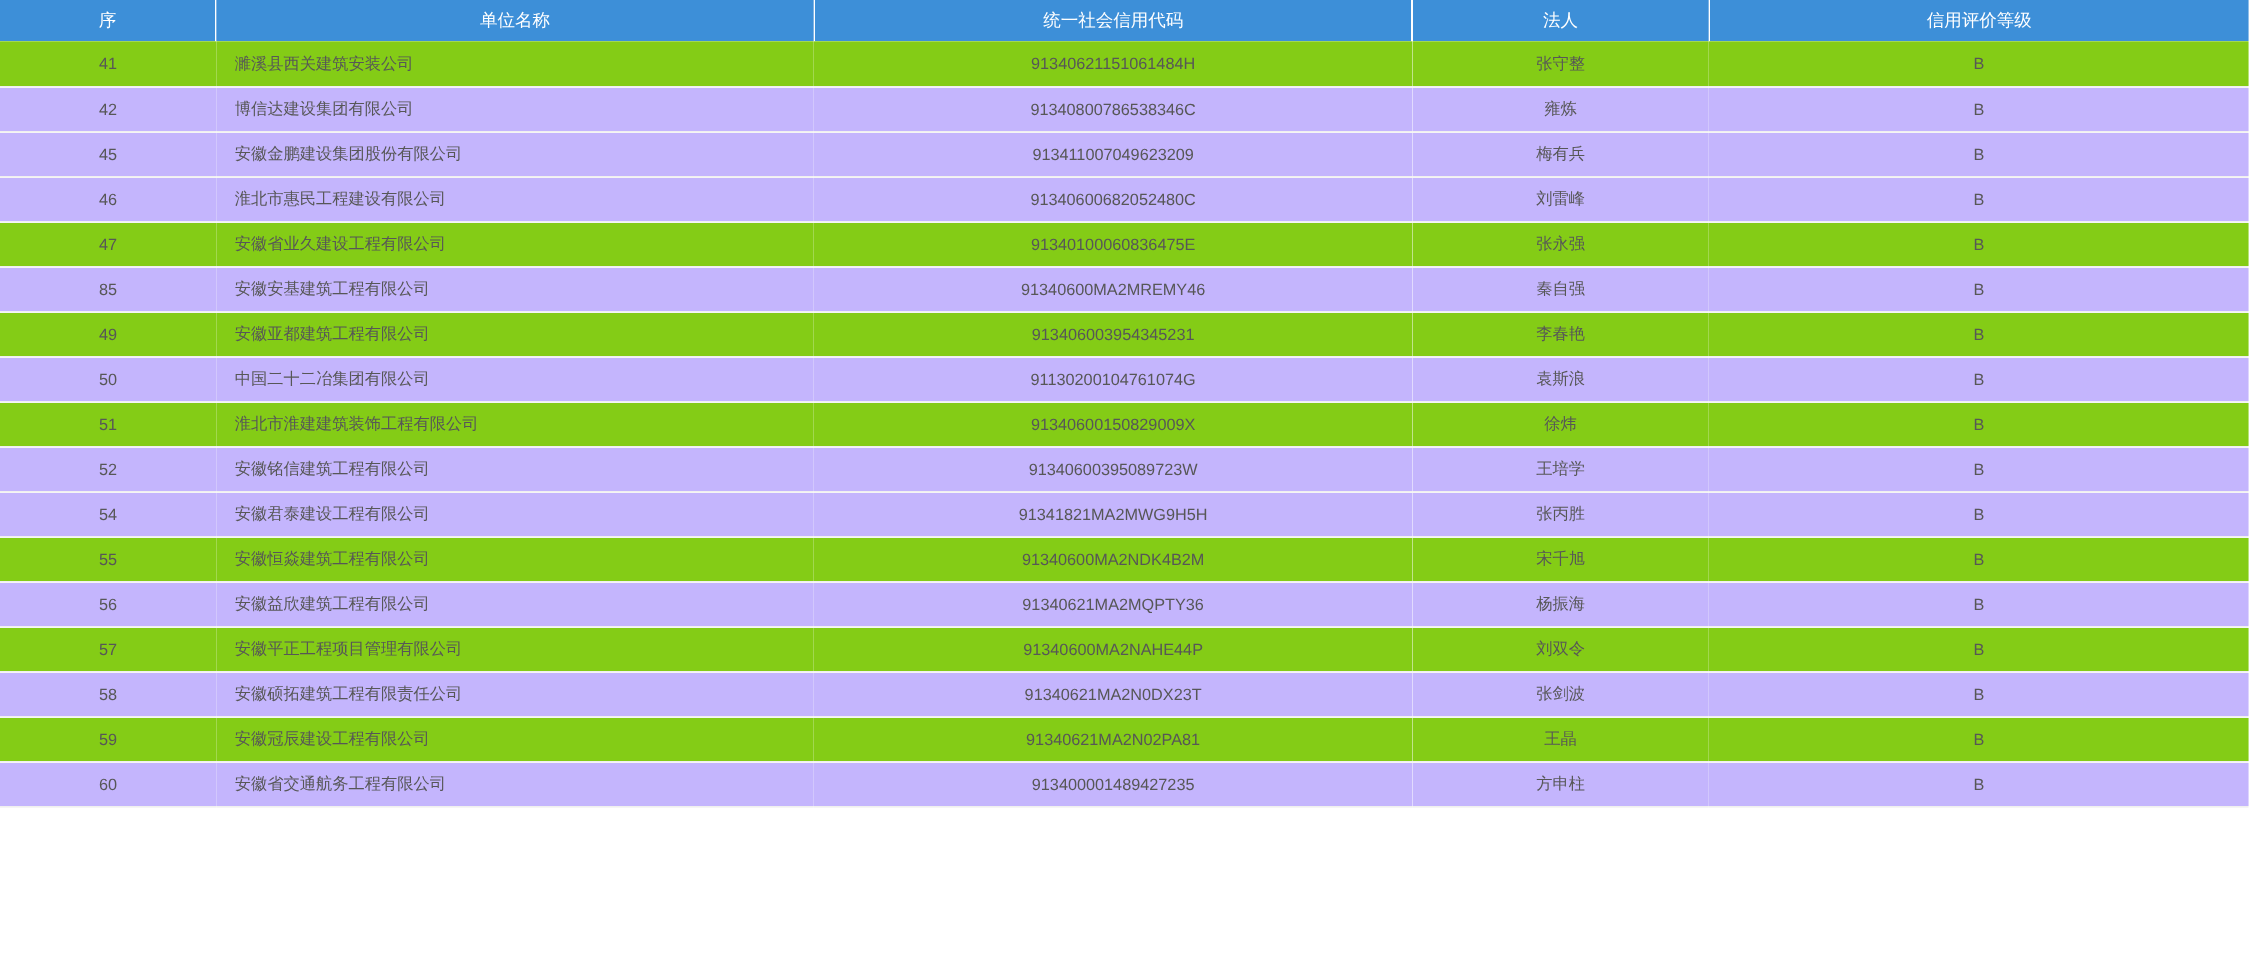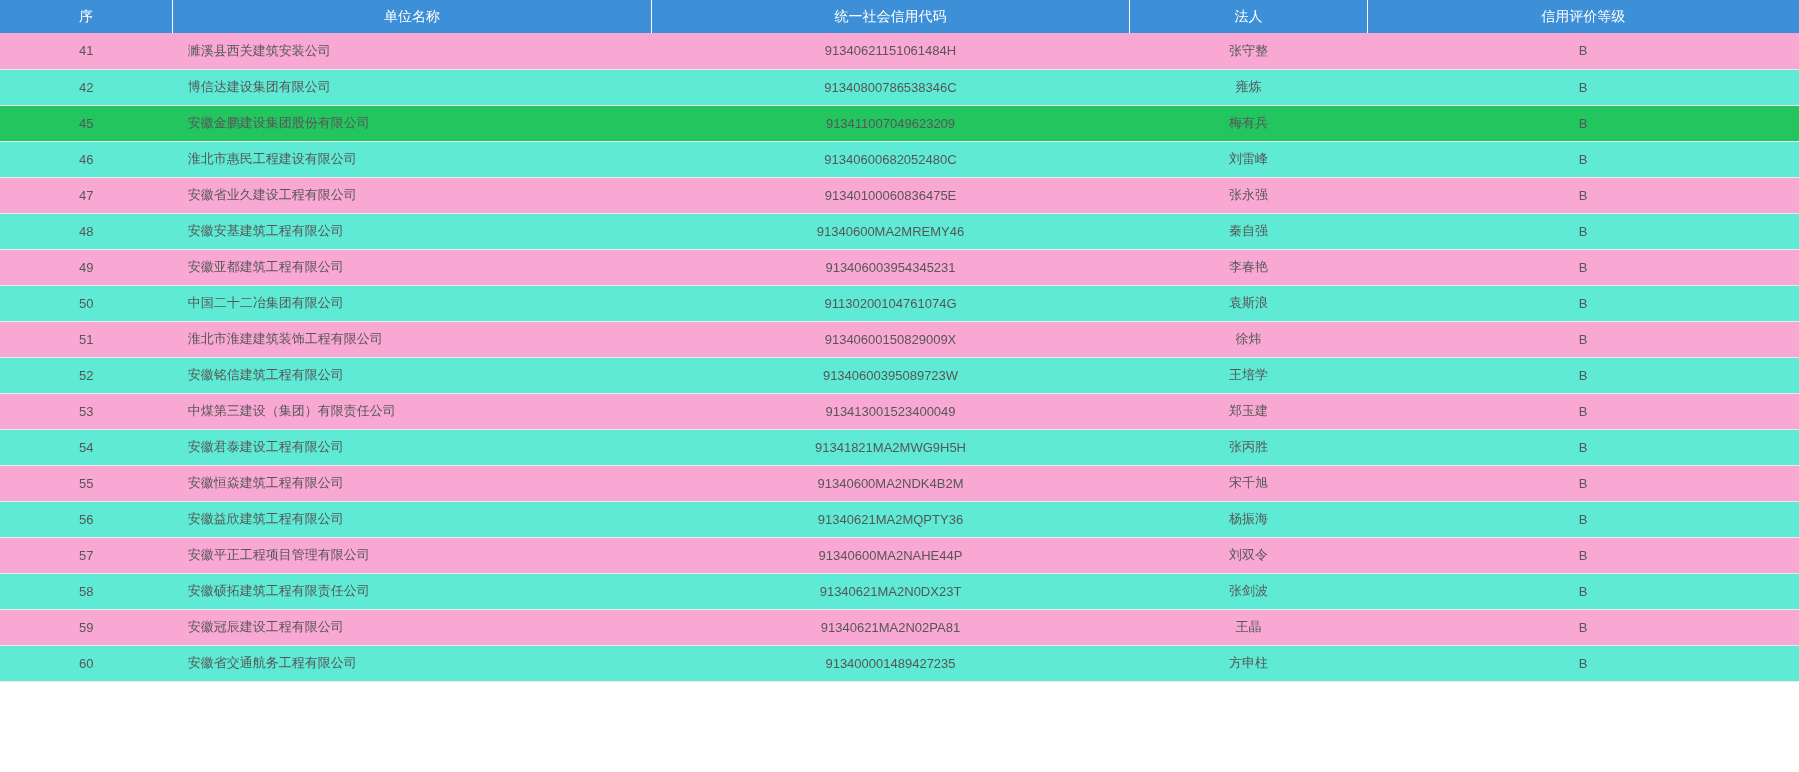--- a/index.html
+++ b/index.html
@@ -42,23 +42,23 @@
     padding: 0 4px;
     border-bottom: 1px solid #ececec;
     white-space: nowrap;
     overflow: hidden;
   }
   table.credit-table tbody td.cell-name {
     text-align: left;
     padding-left: 15px;
     font-family: Liberation Serif, serif;
   }
-  table.credit-table tbody tr.row-even { background: #f9a8d4; margin-top: 36px; }
-  table.credit-table tbody tr.row-odd  { background: #5eead4; }
-  table.credit-table tbody tr.row-highlight { background: #22c55e; }
+  table.credit-table tbody tr.row-even { background: #84cc16; margin-top: 36px; }
+  table.credit-table tbody tr.row-odd  { background: #c4b5fd; }
+  table.credit-table tbody tr.row-highlight { background: #c4b5fd; }
 </style>
 </head>
 <body>
 
 <div class="table-wrap">
   <table class="credit-table">
     <colgroup>
       <col style="width:9.6%">
       <col style="width:26.6%">
       <col style="width:26.6%">
@@ -104,21 +104,21 @@
           <td>B</td>
         </tr>
         <tr class="row-even">
           <td>47</td>
           <td class="cell-name">安徽省业久建设工程有限公司</td>
           <td>91340100060836475E</td>
           <td>张永强</td>
           <td>B</td>
         </tr>
         <tr class="row-odd">
-          <td>48</td>
+          <td>85</td>
           <td class="cell-name">安徽安基建筑工程有限公司</td>
           <td>91340600MA2MREMY46</td>
           <td>秦自强</td>
           <td>B</td>
         </tr>
         <tr class="row-even">
           <td>49</td>
           <td class="cell-name">安徽亚都建筑工程有限公司</td>
           <td>913406003954345231</td>
           <td>李春艳</td>
@@ -136,27 +136,20 @@
           <td class="cell-name">淮北市淮建建筑装饰工程有限公司</td>
           <td>91340600150829009X</td>
           <td>徐炜</td>
           <td>B</td>
         </tr>
         <tr class="row-odd">
           <td>52</td>
           <td class="cell-name">安徽铭信建筑工程有限公司</td>
           <td>91340600395089723W</td>
           <td>王培学</td>
-          <td>B</td>
-        </tr>
-        <tr class="row-even">
-          <td>53</td>
-          <td class="cell-name">中煤第三建设（集团）有限责任公司</td>
-          <td>913413001523400049</td>
-          <td>郑玉建</td>
           <td>B</td>
         </tr>
         <tr class="row-odd">
           <td>54</td>
           <td class="cell-name">安徽君泰建设工程有限公司</td>
           <td>91341821MA2MWG9H5H</td>
           <td>张丙胜</td>
           <td>B</td>
         </tr>
         <tr class="row-even">

